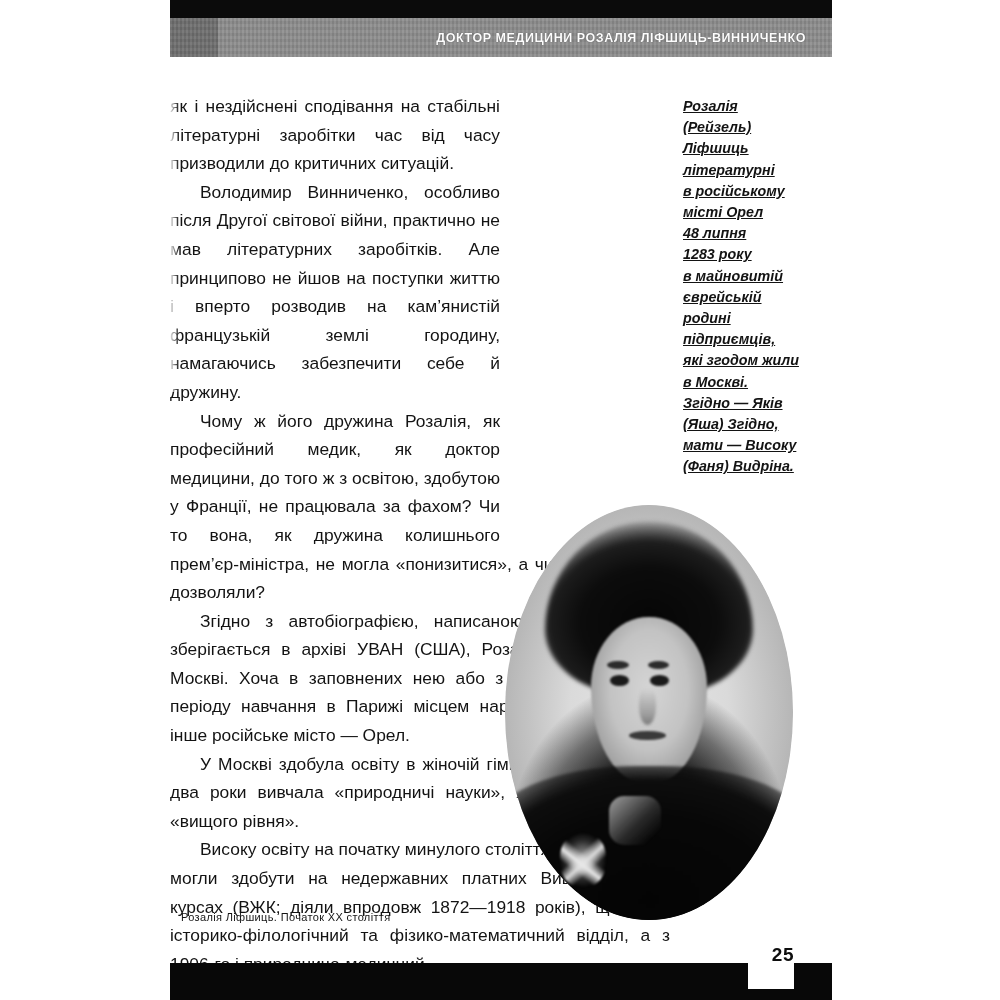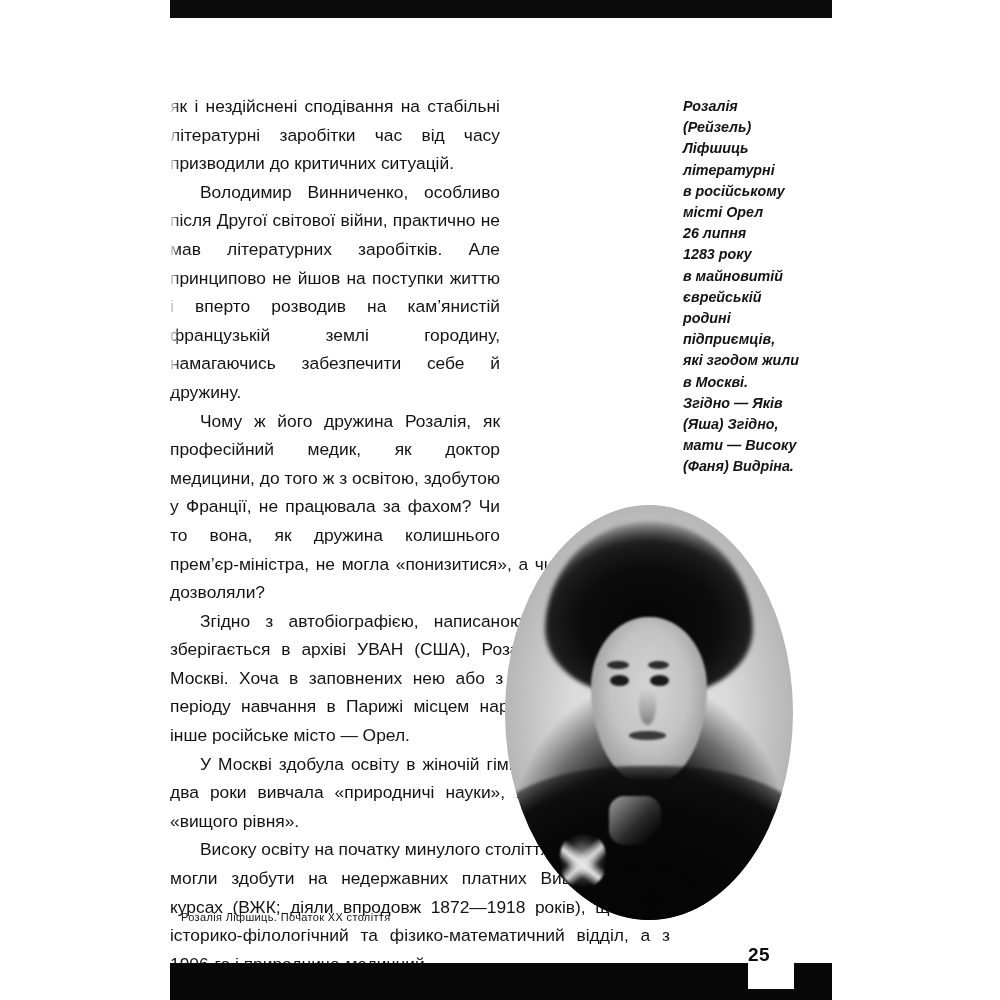--- a/index.html
+++ b/index.html
@@ -244,21 +244,21 @@
     position: absolute;
     left: 683px;
     top: 96px;
     width: 140px;
     font-style: italic;
     font-weight: 600;
     font-size: 14.3px;
     line-height: 21.2px;
     color: #131313;
   }
-  .margin-note .ln { display: block; white-space: nowrap; }
+  .margin-note .ln { display: block; white-space: nowrap; text-decoration: underline; }
 
   
   .footer-bar {
     position: absolute;
     left: 170px;
     top: 963px;
     width: 662px;
     height: 37px;
     background: #080808;
   }
@@ -268,21 +268,21 @@
     top: 957px;
     width: 46px;
     height: 32px;
     background: #ffffff;
   }
   .page-number {
     position: absolute;
     left: 748px;
     top: 944px;
     width: 46px;
-    text-align: left;
+    text-align: right;
     font-size: 19px;
     font-weight: 700;
     color: #0d0d0d;
     letter-spacing: .5px;
   }
 
   
   .left-crop {
     position: absolute;
     left: 170px;
@@ -293,20 +293,24 @@
     pointer-events: none;
   }
 </style>
 </head>
 <body>
 
 <div class="page">
 
   <div class="top-bleed"></div>
 
+  <div class="header-band">
+    <div class="header-band-dark"></div>
+    <div class="header-title">ДОКТОР МЕДИЦИНИ РОЗАЛІЯ ЛІФШИЦЬ-ВИННИЧЕНКО</div>
+  </div>
 
   <div class="text-col">
     <div class="photo-float"></div>
     <p class="no-indent">як і нездійснені сподівання на стабільні літературні заробітки час від часу призводили до критичних ситуацій.</p>
     <p>Володимир Винниченко, особливо після Другої світової війни, практично не мав літературних заробітків. Але принципово не йшов на поступки життю і вперто розводив на кам’янистій французькій землі городину, намагаючись забезпечити себе й дружину.</p>
     <p>Чому ж його дружина Розалія, як професійний медик, як доктор медицини, до того ж з освітою, здобутою у Франції, не працювала за фахом? Чи то вона, як дружина колишнього прем’єр-міністра, не могла «понизитися», а чи обставини не дозволяли?</p>
     <p>Згідно з автобіографією, написаною 1947 року, що зберігається в архіві УВАН (США), Розалія народилася в Москві. Хоча в заповнених нею або з її слів документах періоду навчання в Парижі місцем народження вказували інше російське місто — Орел.</p>
     <p>У Москві здобула освіту в жіночій гімназії, після чого ще два роки вивчала «природничі науки», як вона зазначає, «вищого рівня».</p>
     <p>Високу освіту на початку минулого століття в Москві жінки могли здобути на недержавних платних Вищих жіночих курсах (ВЖК; діяли впродовж 1872—1918 років), що мали історико-філологічний та фізико-математичний відділ, а з 1906-го і природничо-медичний.</p>
     <p>Курс навчання тривав три роки, а з часом чотири. Правила вступу і навчання на цих курсах визначали, що «особи іудейського віросповаді-</p>
@@ -331,21 +335,21 @@
 
   <div class="photo-caption">Розалія Ліфшиць. Початок XX століття</div>
 
   <div class="margin-note">
       <span class="ln">Розалія</span>
       <span class="ln">(Рейзель)</span>
       <span class="ln">Ліфшиць</span>
       <span class="ln">літературні</span>
       <span class="ln">в російському</span>
       <span class="ln">місті Орел</span>
-      <span class="ln">26 липня</span>
+      <span class="ln">48 липня</span>
       <span class="ln">1283 року</span>
       <span class="ln">в майновитій</span>
       <span class="ln">єврейській</span>
       <span class="ln">родині</span>
       <span class="ln">підприємців,</span>
       <span class="ln">які згодом жили</span>
       <span class="ln">в Москві.</span>
       <span class="ln">Згідно — Яків</span>
       <span class="ln">(Яша) Згідно,</span>
       <span class="ln">мати — Високу</span>

